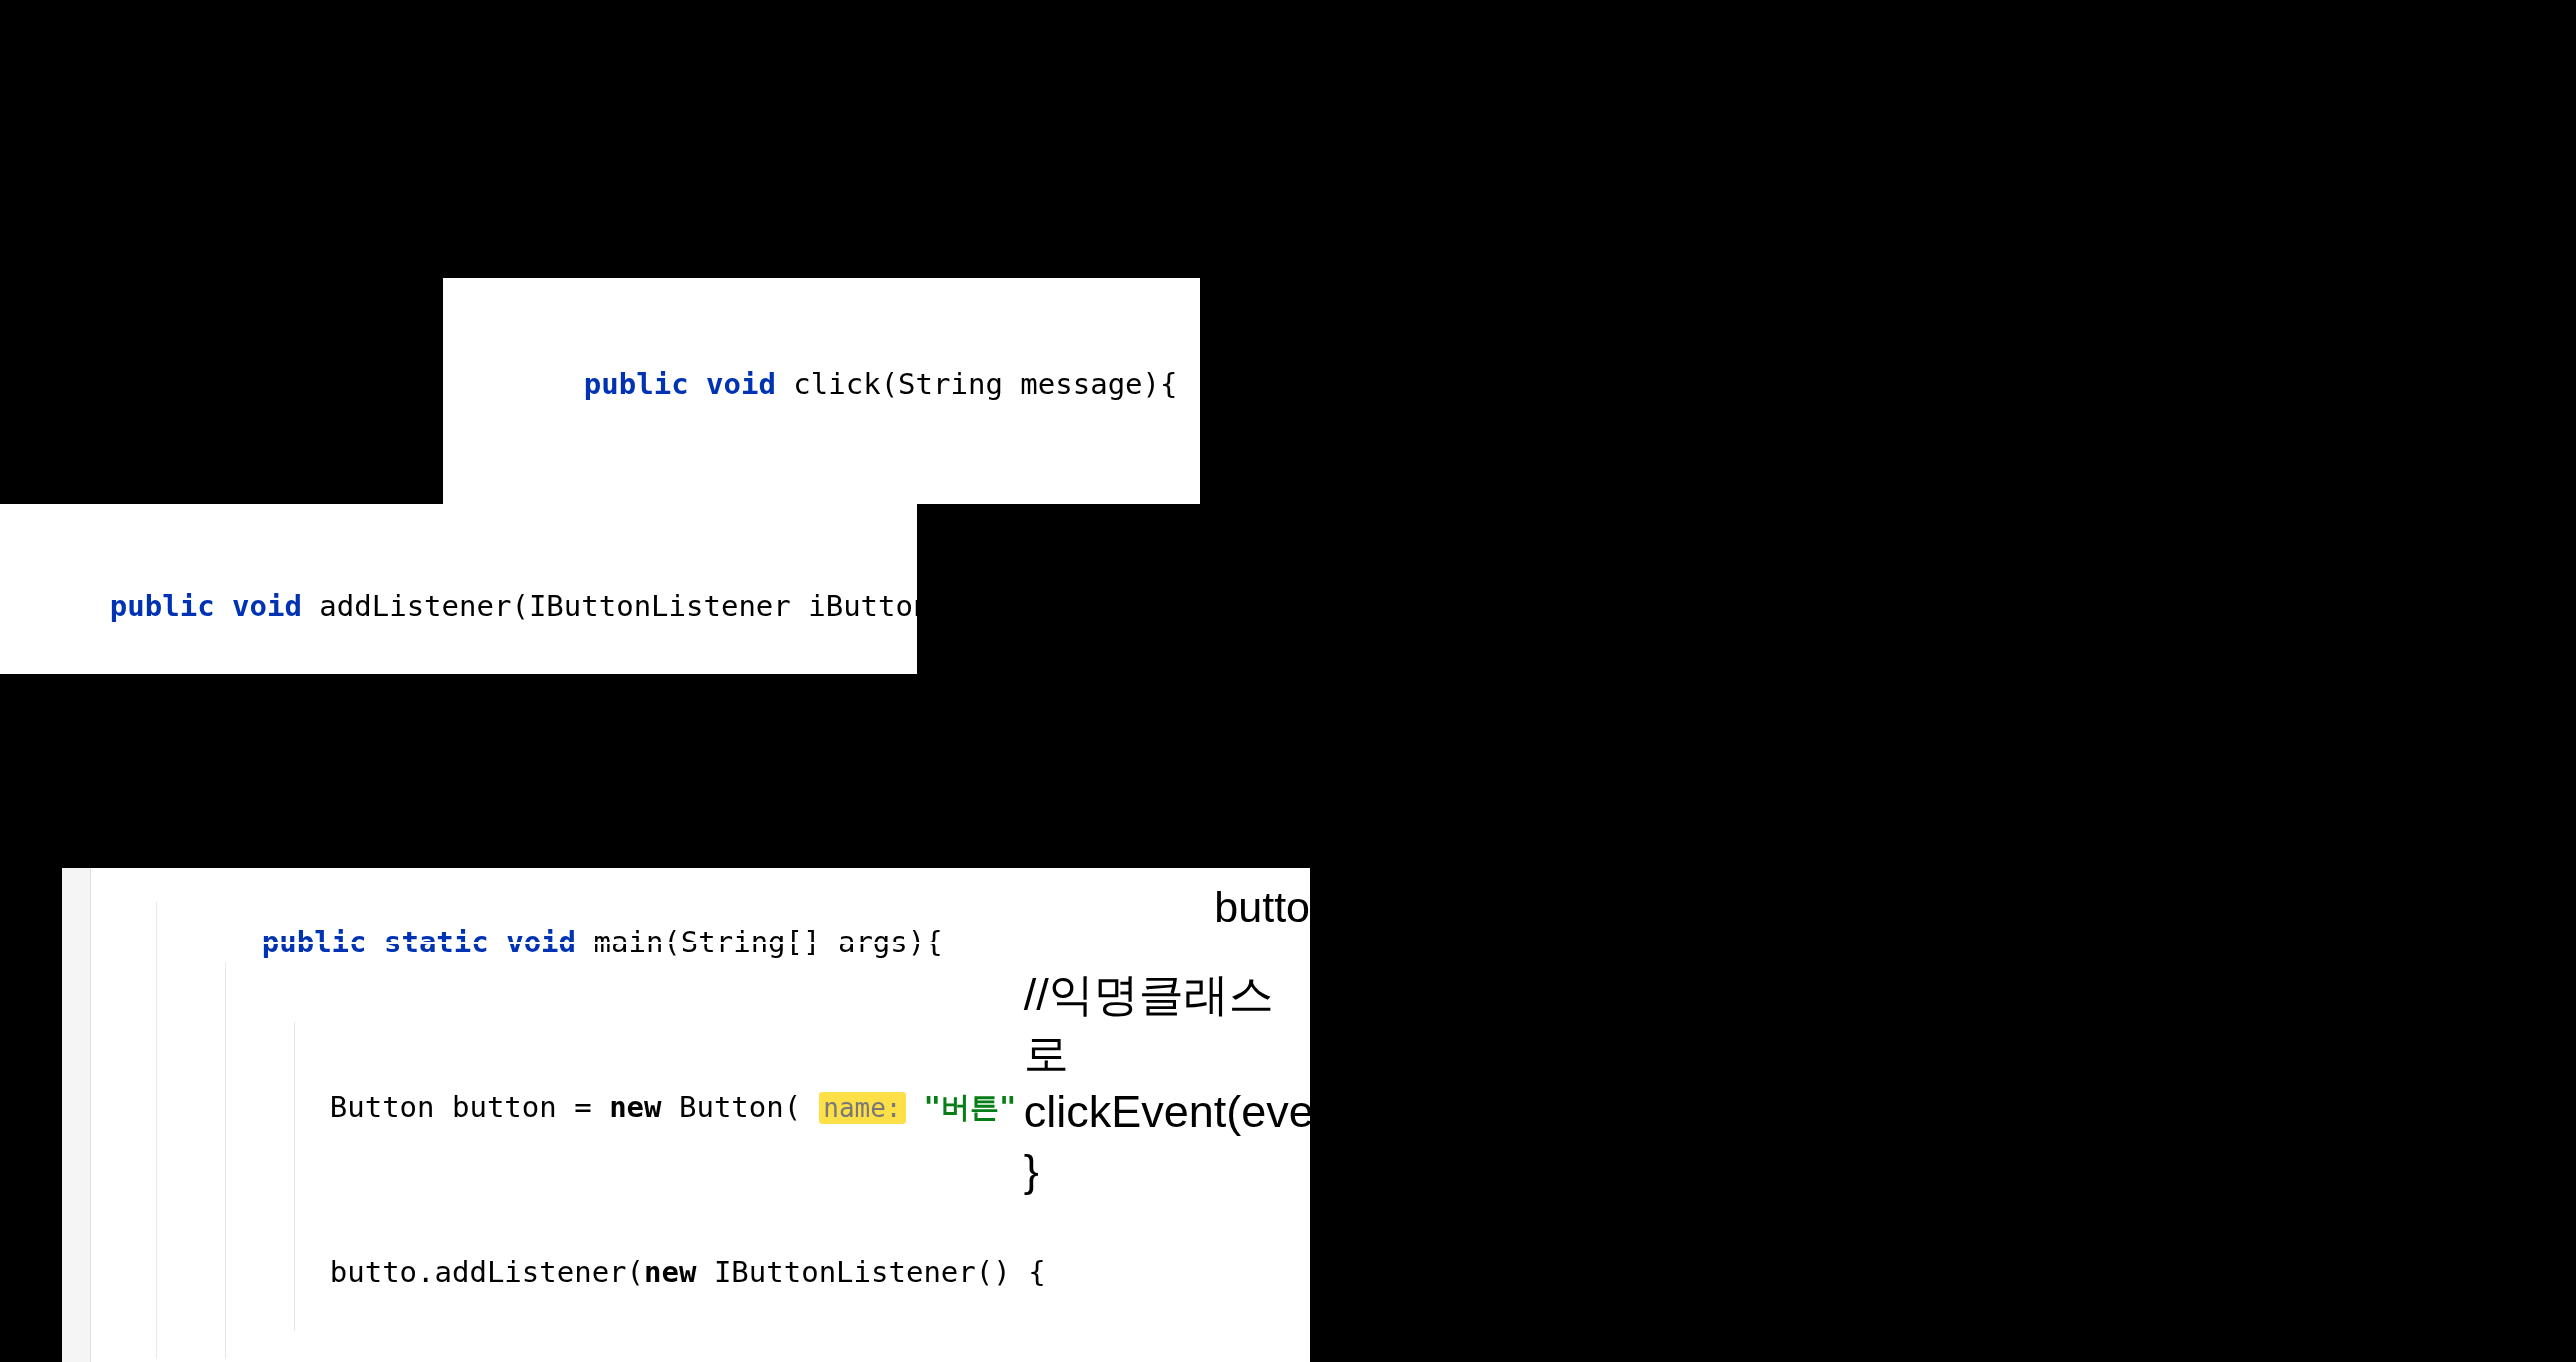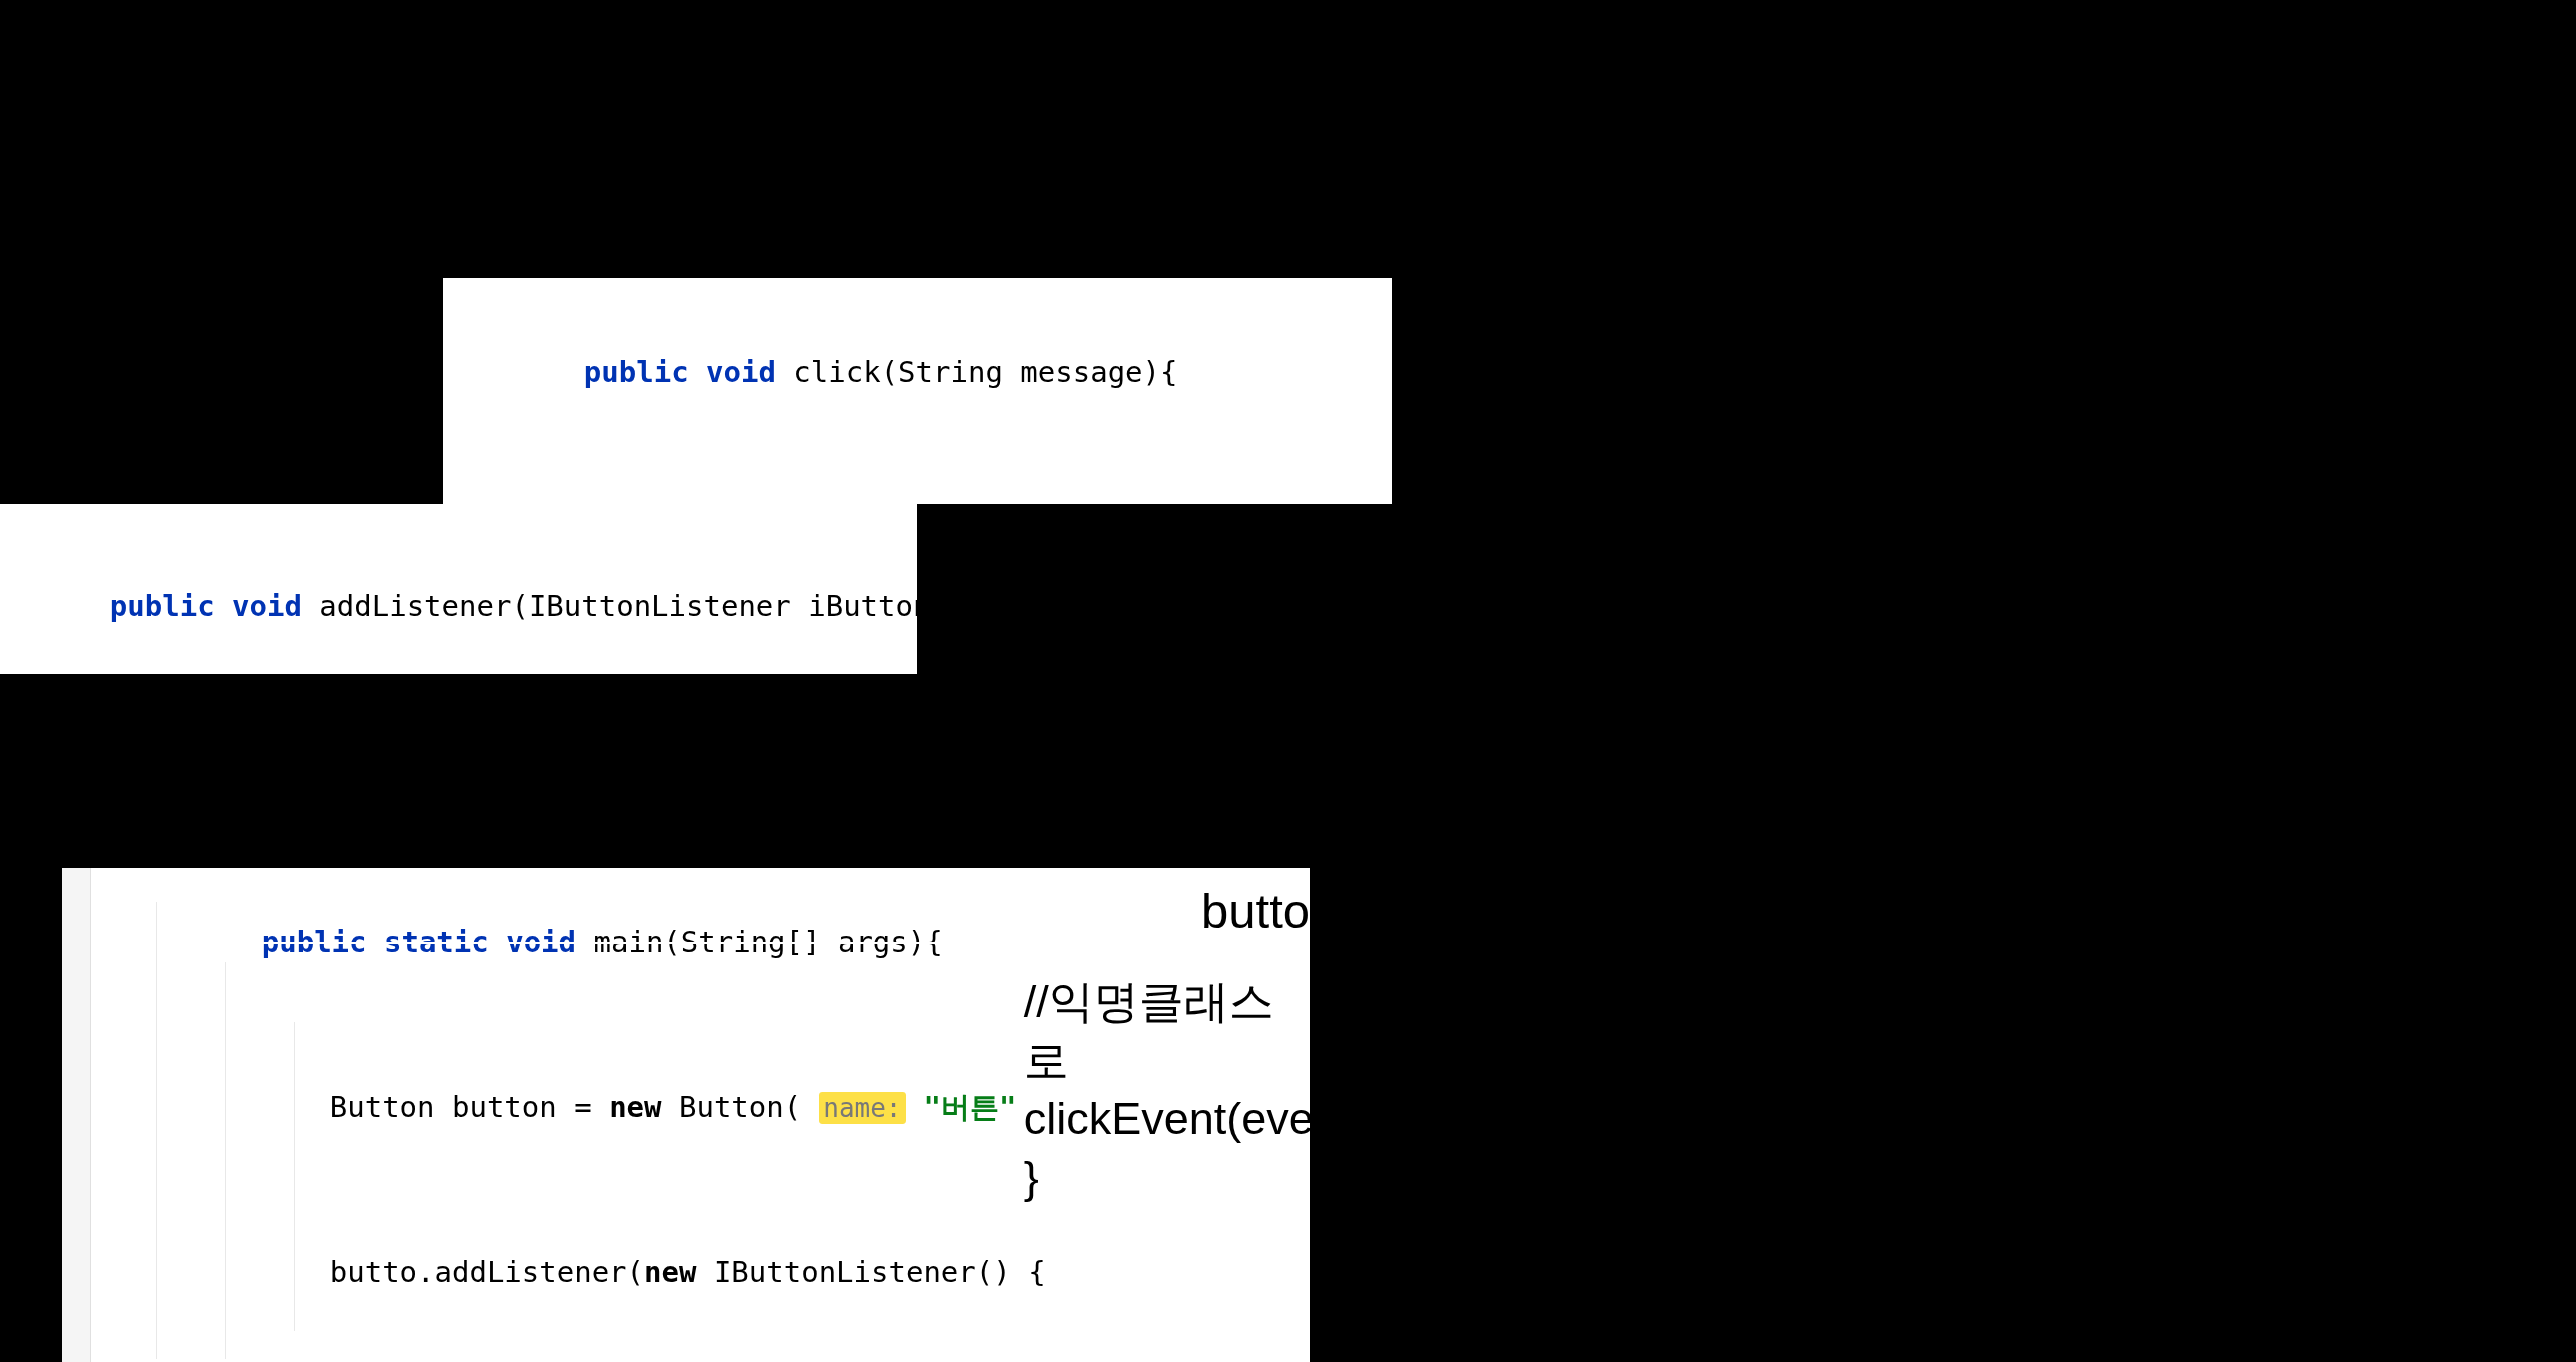--- a/index.html
+++ b/index.html
@@ -53,34 +53,34 @@
     }
     
     .text-overlay {
       position: absolute;
       font-family: -apple-system, 'Helvetica Neue', Arial, sans-serif;
       color: #000;
       background: #fff;
     }
     
     .overlay-title {
-      font-size: 49px;
+      font-size: 43px;
       font-weight: 400;
     }
     
     .overlay-body {
       font-size: 45px;
       line-height: 1.3;
       font-weight: 400;
     }
   </style>
 </head>
 <body>
 
-<div class="code-panel" style="left:443px; top:278px; width:949px; height:226px; padding-top:12px;">
+<div class="code-panel" style="left:443px; top:278px; width:757px; height:226px; padding-top:24px;">
   <div class="code-line" style="padding-left:71px;">
     <span class="kw-blue">public void</span><span class="normal"> click(String message){</span>
   </div>
   <div class="code-line" style="padding-left:140px;">
     
   </div>
 
 </div>
 
 <div class="code-panel" style="left:0px; top:504px; width:917px; height:170px; padding-top:20px;">

